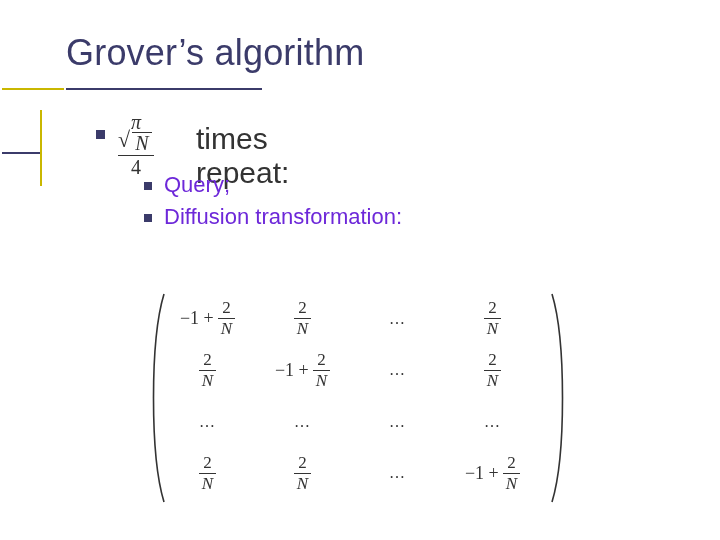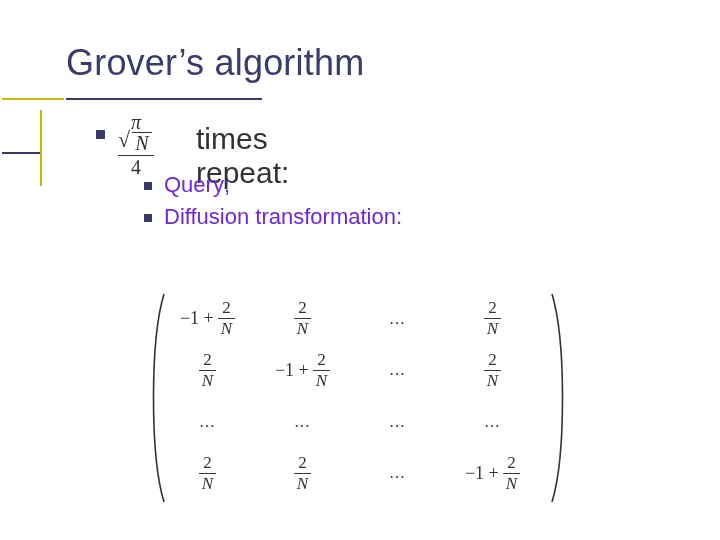--- a/index.html
+++ b/index.html
@@ -13,21 +13,21 @@
     overflow: hidden;
   }
   .slide {
     position: relative;
     width: 720px;
     height: 540px;
   }
   .title-wrap {
     position: absolute;
     left: 66px;
-    top: 42px;
+    top: 32px;
   }
   .title {
     font-size: 36px;
     color: #3b3b6a;
     font-weight: 400;
     letter-spacing: 0.2px;
   }
   .title-underline {
     position: absolute;
     left: 0;

